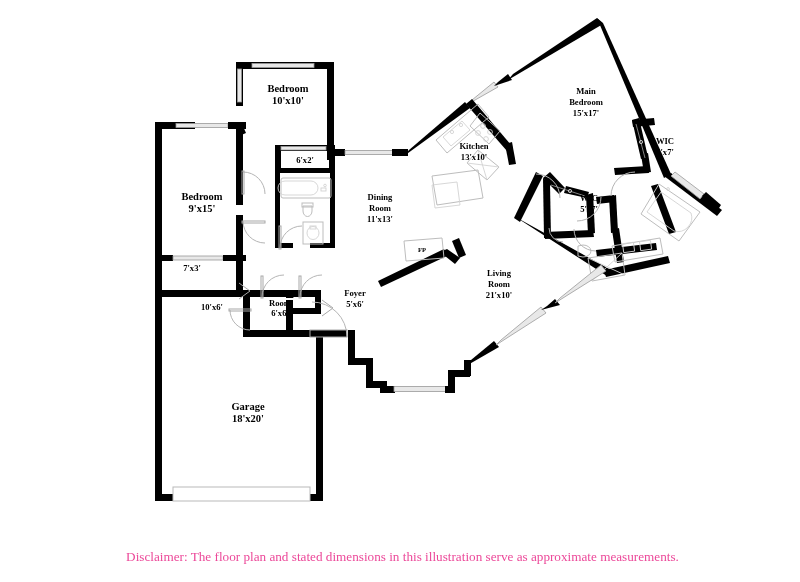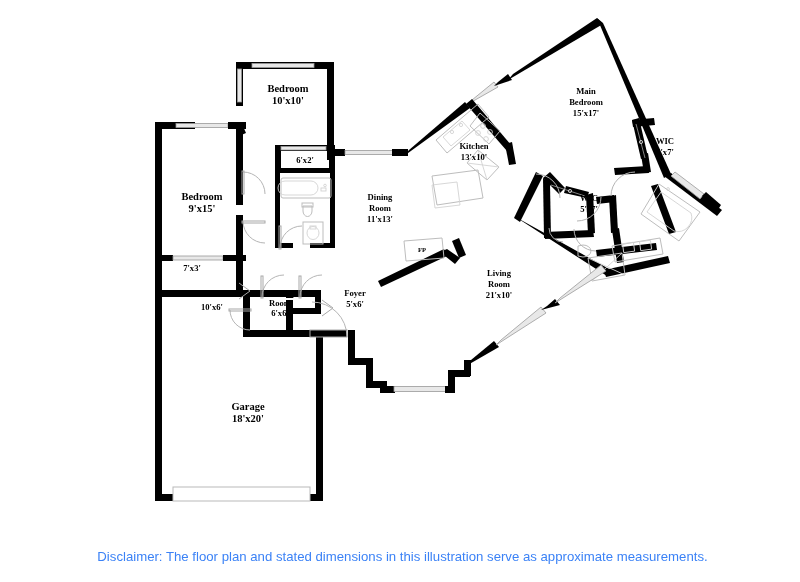--- a/index.html
+++ b/index.html
@@ -44,23 +44,23 @@
   }
   .room-label.small { font-size: 8.6px; }
   .room-label.tiny  { font-size: 6.6px; }
 
   .disclaimer {
     position: absolute;
     left: 5px;
     right: 0;
     bottom: 16px;
     text-align: center;
-    font-family: Liberation Sans, sans-serif;
+    font-family: Liberation Serif, serif;
     font-size: 13.2px;
-    color: #3b82f6;
+    color: #ec4899;
     line-height: 1.45;
   }
   .disclaimer div { white-space: nowrap; }
 </style>
 </head>
 <body>
 
 <div id="plan-root">
 
   <svg id="floorplan" viewBox="0 0 800 582">

